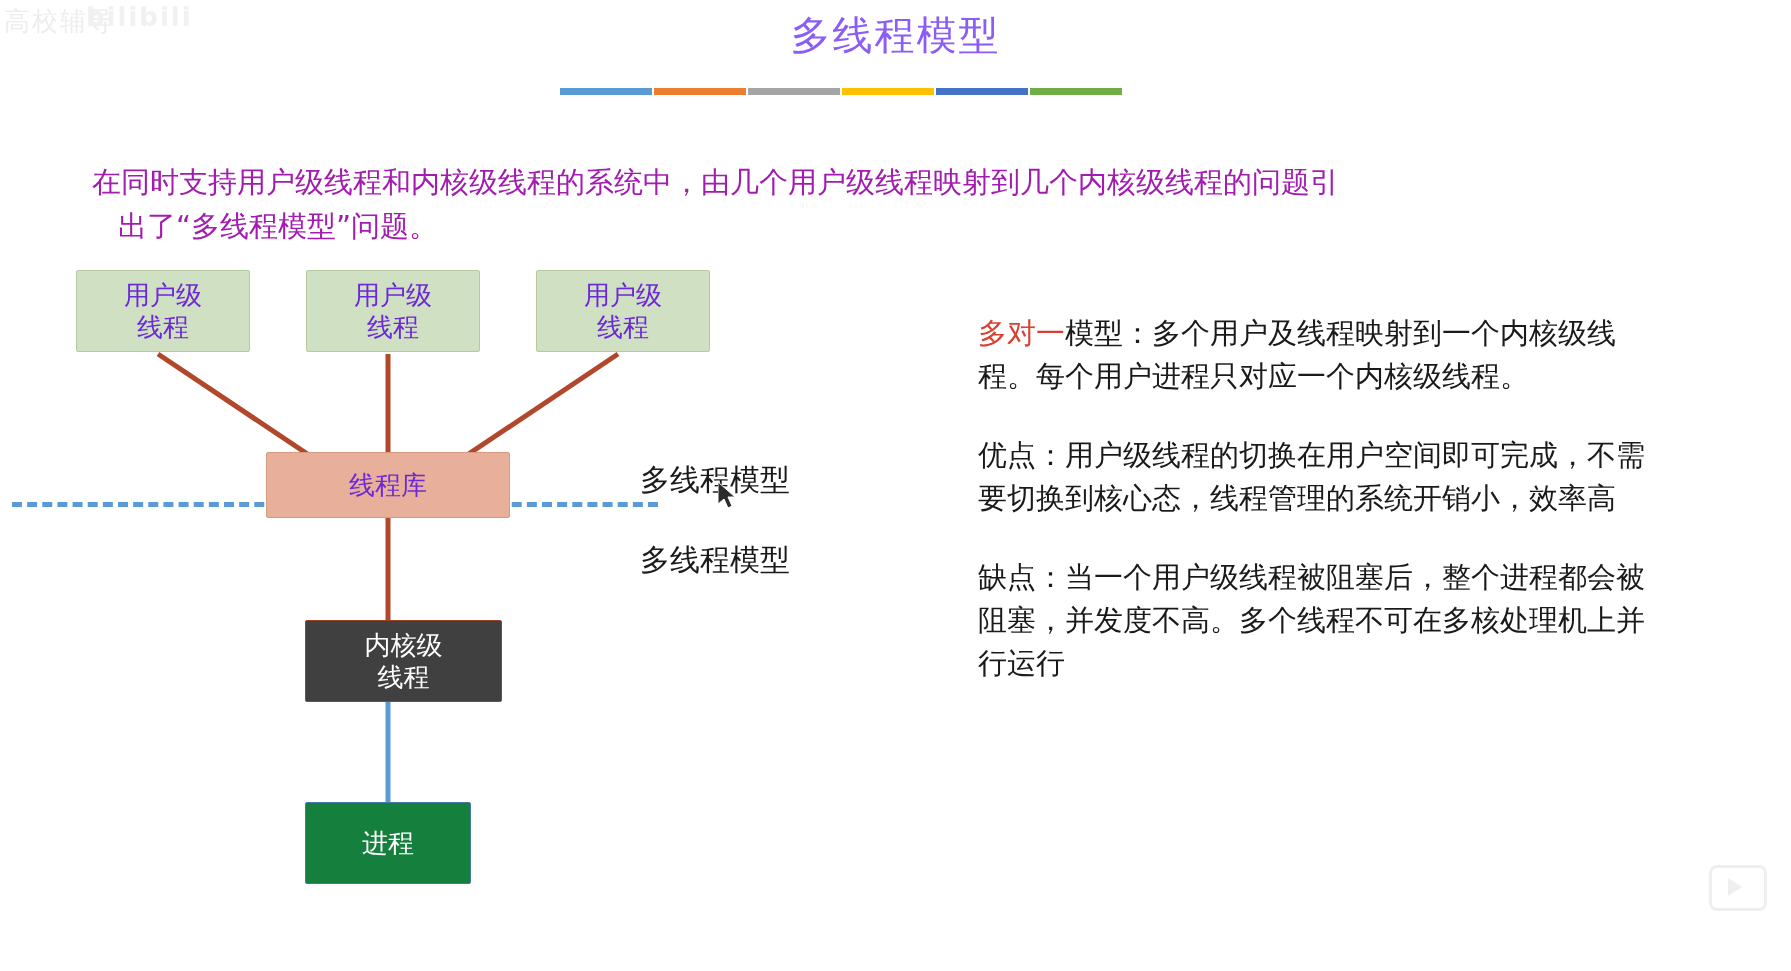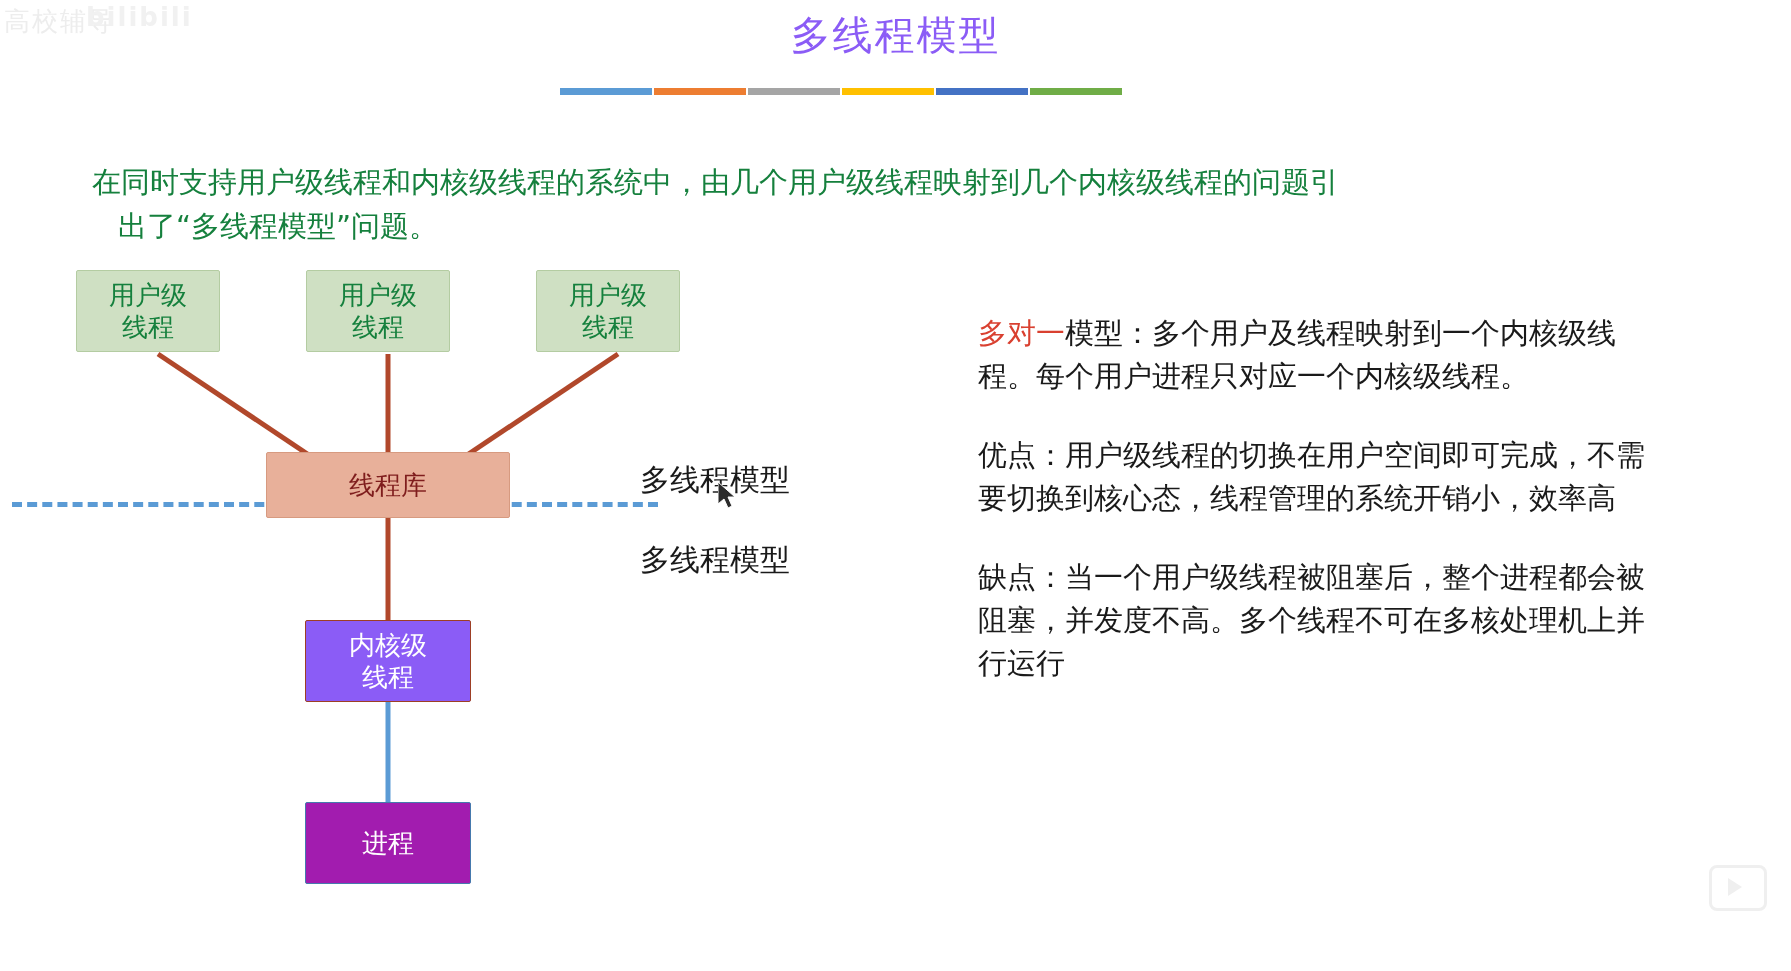--- a/index.html
+++ b/index.html
@@ -59,21 +59,21 @@
   }
 
   
   .intro {
     position: absolute;
     left: 92px;
     top: 160px;
     width: 1610px;
     font-size: 29px;
     line-height: 44px;
-    color: #15803d;
+    color: #a21caf;
     font-family: "DejaVu Sans", sans-serif;
   }
   .intro .line2 { display:block; padding-left: 26px; }
 
   
   .diagram {
     position: absolute;
     left: 0;
     top: 270px;
     width: 900px;
@@ -86,44 +86,44 @@
     align-items: center;
     justify-content: center;
     text-align: center;
     font-size: 26px;
     line-height: 32px;
     font-family: "DejaVu Sans", sans-serif;
     border-radius: 2px;
     z-index: 3;
   }
   .node-user {
-    width: 144px;
+    width: 174px;
     height: 82px;
     background: #cfe0c3;
     border: 1px solid #b4ccA2;
-    color: #15803d;
+    color: #6d28d9;
   }
   .node-lib {
     width: 244px;
     height: 66px;
     background: #e8b09a;
     border: 1px solid #d79a80;
-    color: #7f1d1d;
+    color: #6d28d9;
   }
   .node-kernel {
-    width: 166px;
+    width: 197px;
     height: 82px;
-    background: #8b5cf6;
+    background: #404040;
     border: 1px solid #9d3f25;
     color: #ffffff;
   }
   .node-process {
     width: 166px;
     height: 82px;
-    background: #a21caf;
+    background: #15803d;
     border: 1px solid #4579ad;
     color: #ffffff;
   }
   .diagram svg { position: absolute; left:0; top:0; width:900px; height:700px; z-index:1; }
 
   .dash-line {
     position: absolute;
     left: 12px;
     top: 232px;
     width: 646px;

